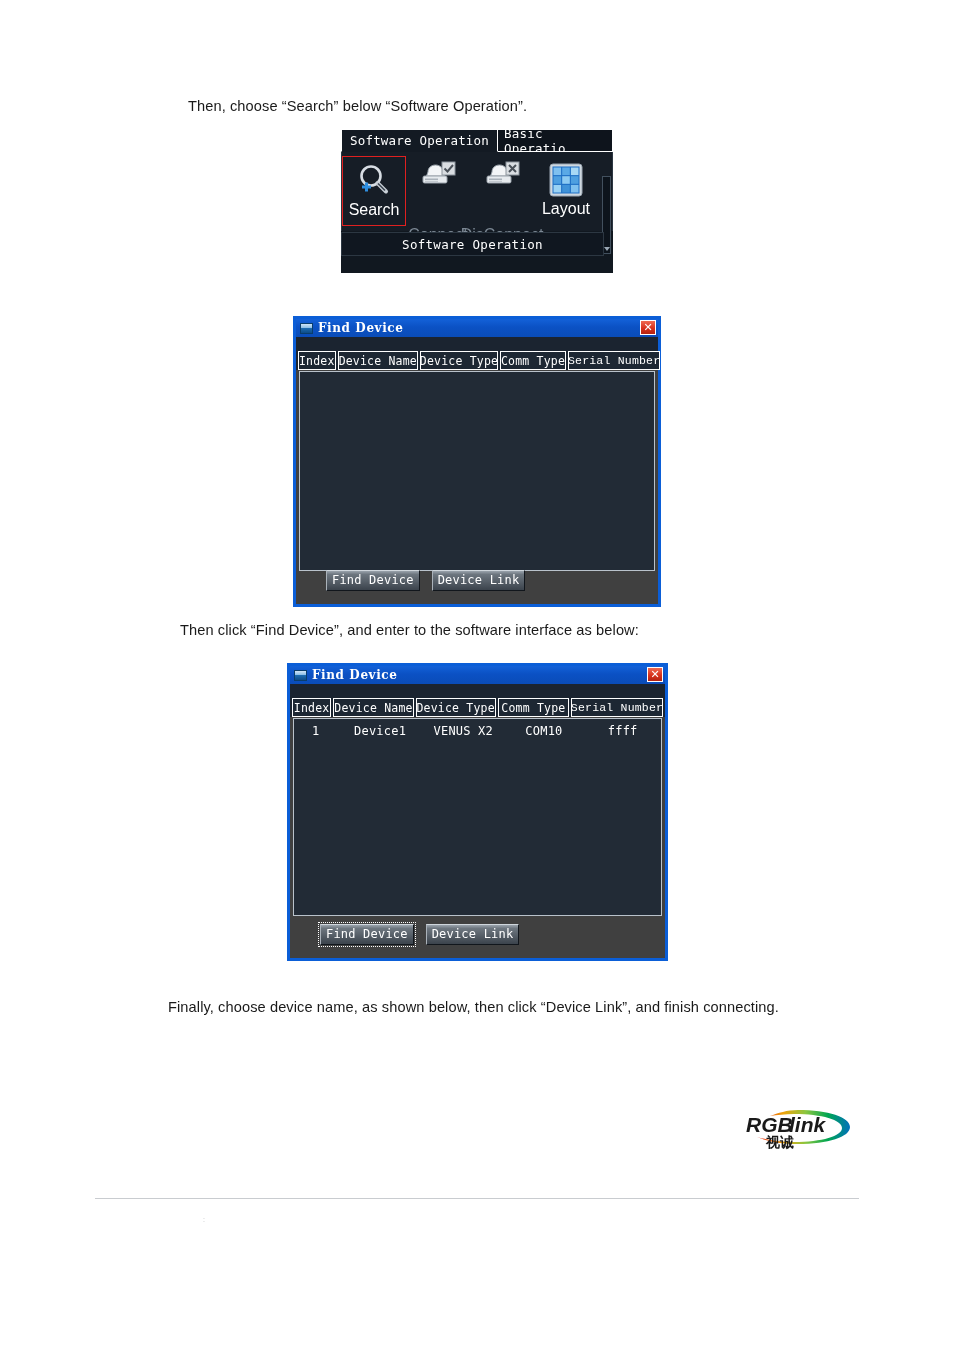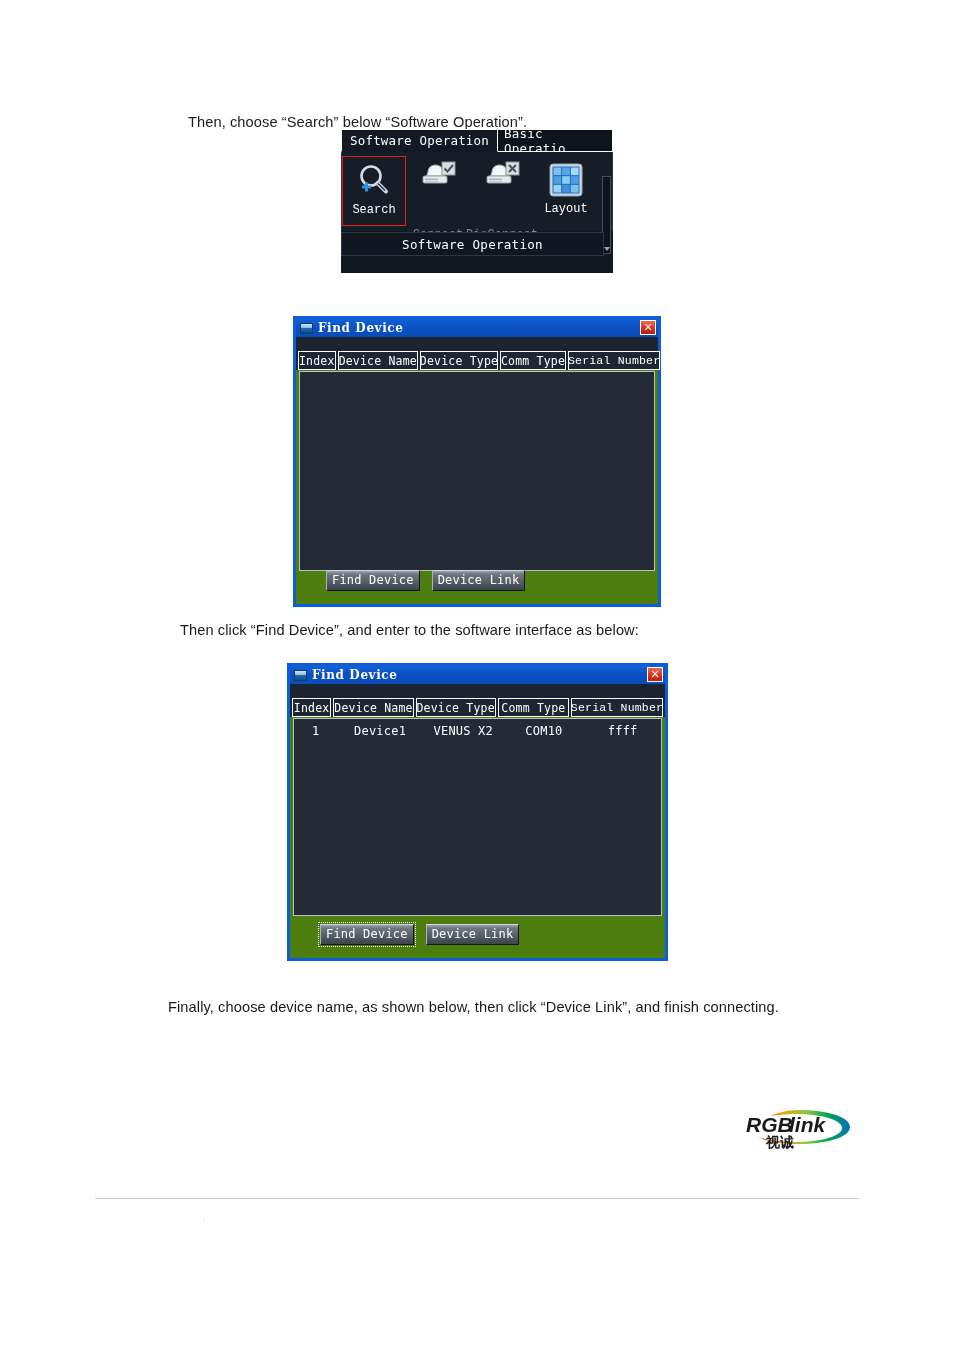--- a/index.html
+++ b/index.html
@@ -18,21 +18,21 @@
 
   
   .para {
     position: absolute;
     font-size: 14.6px;
     line-height: 20px;
     color: #1a1a1a;
     white-space: nowrap;
     letter-spacing: 0.1px;
   }
-  #para-1 { left: 188px; top: 112px; }
+  #para-1 { left: 188px; top: 96px; }
   #para-2 { left: 180px; top: 620px; }
   #para-3 { left: 168px; top: 985px; margin-top: 12px; }
 
   
   #toolbar-shot {
     position: absolute;
     left: 341px;
     top: 129px;
     width: 272px;
     height: 144px;
@@ -99,22 +99,22 @@
     border: 1px solid #e02020;
   }
   .tool-glyph {
     height: 44px;
     display: flex;
     align-items: center;
     justify-content: center;
     margin-top: 2px;
   }
   .tool-label {
-    font-family: Liberation Mono, monospace;
-    font-size: 12px;
+    font-family: Liberation Sans, sans-serif;
+    font-size: 16px;
     color: #ffffff;
     line-height: 14px;
     white-space: nowrap;
   }
   .tool-label.disabled { color: #7c8894; margin-top: 32px; }
 
   .status-bar {
     position: absolute;
     left: 0;
     top: 103px;
@@ -149,21 +149,21 @@
     border-right: 3px solid transparent;
   }
   .scroll-rail .arrow.down {
     bottom: 2px;
     border-top: 4px solid #9aa7b4;
   }
 
   
   .dialog {
     position: absolute;
-    background: #4d7c0f;
+    background: #404040;
     border: 3px solid #0b5ed7;
     box-sizing: border-box;
   }
   #dialog-empty { left: 293px; top: 316px; width: 368px; height: 291px; }
   #dialog-found { left: 287px; top: 663px; width: 381px; height: 298px; }
 
   .titlebar {
     height: 18px;
     background: linear-gradient(to bottom, #1361d8 0%, #0b51c4 45%, #0a4cb8 100%);
     display: flex;

